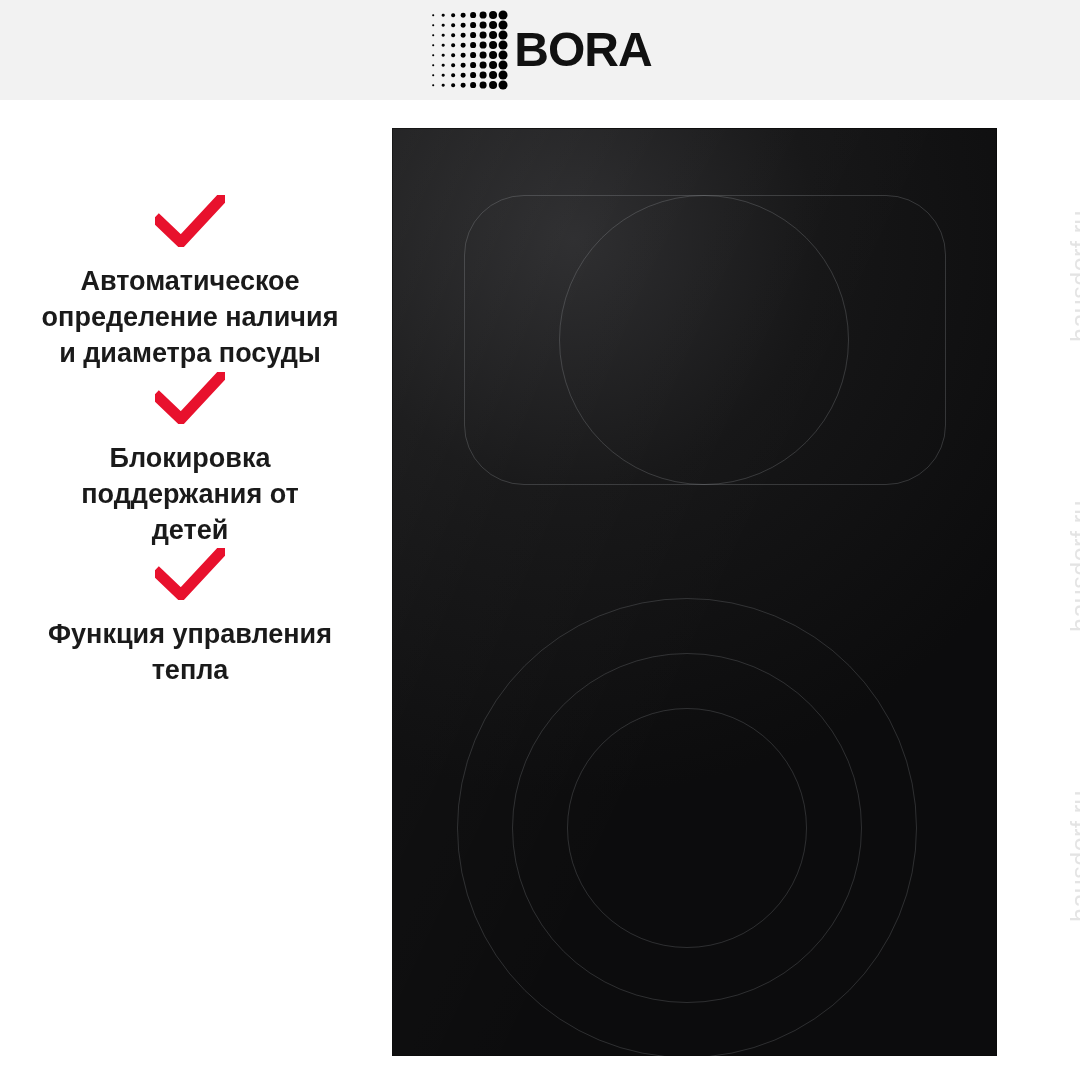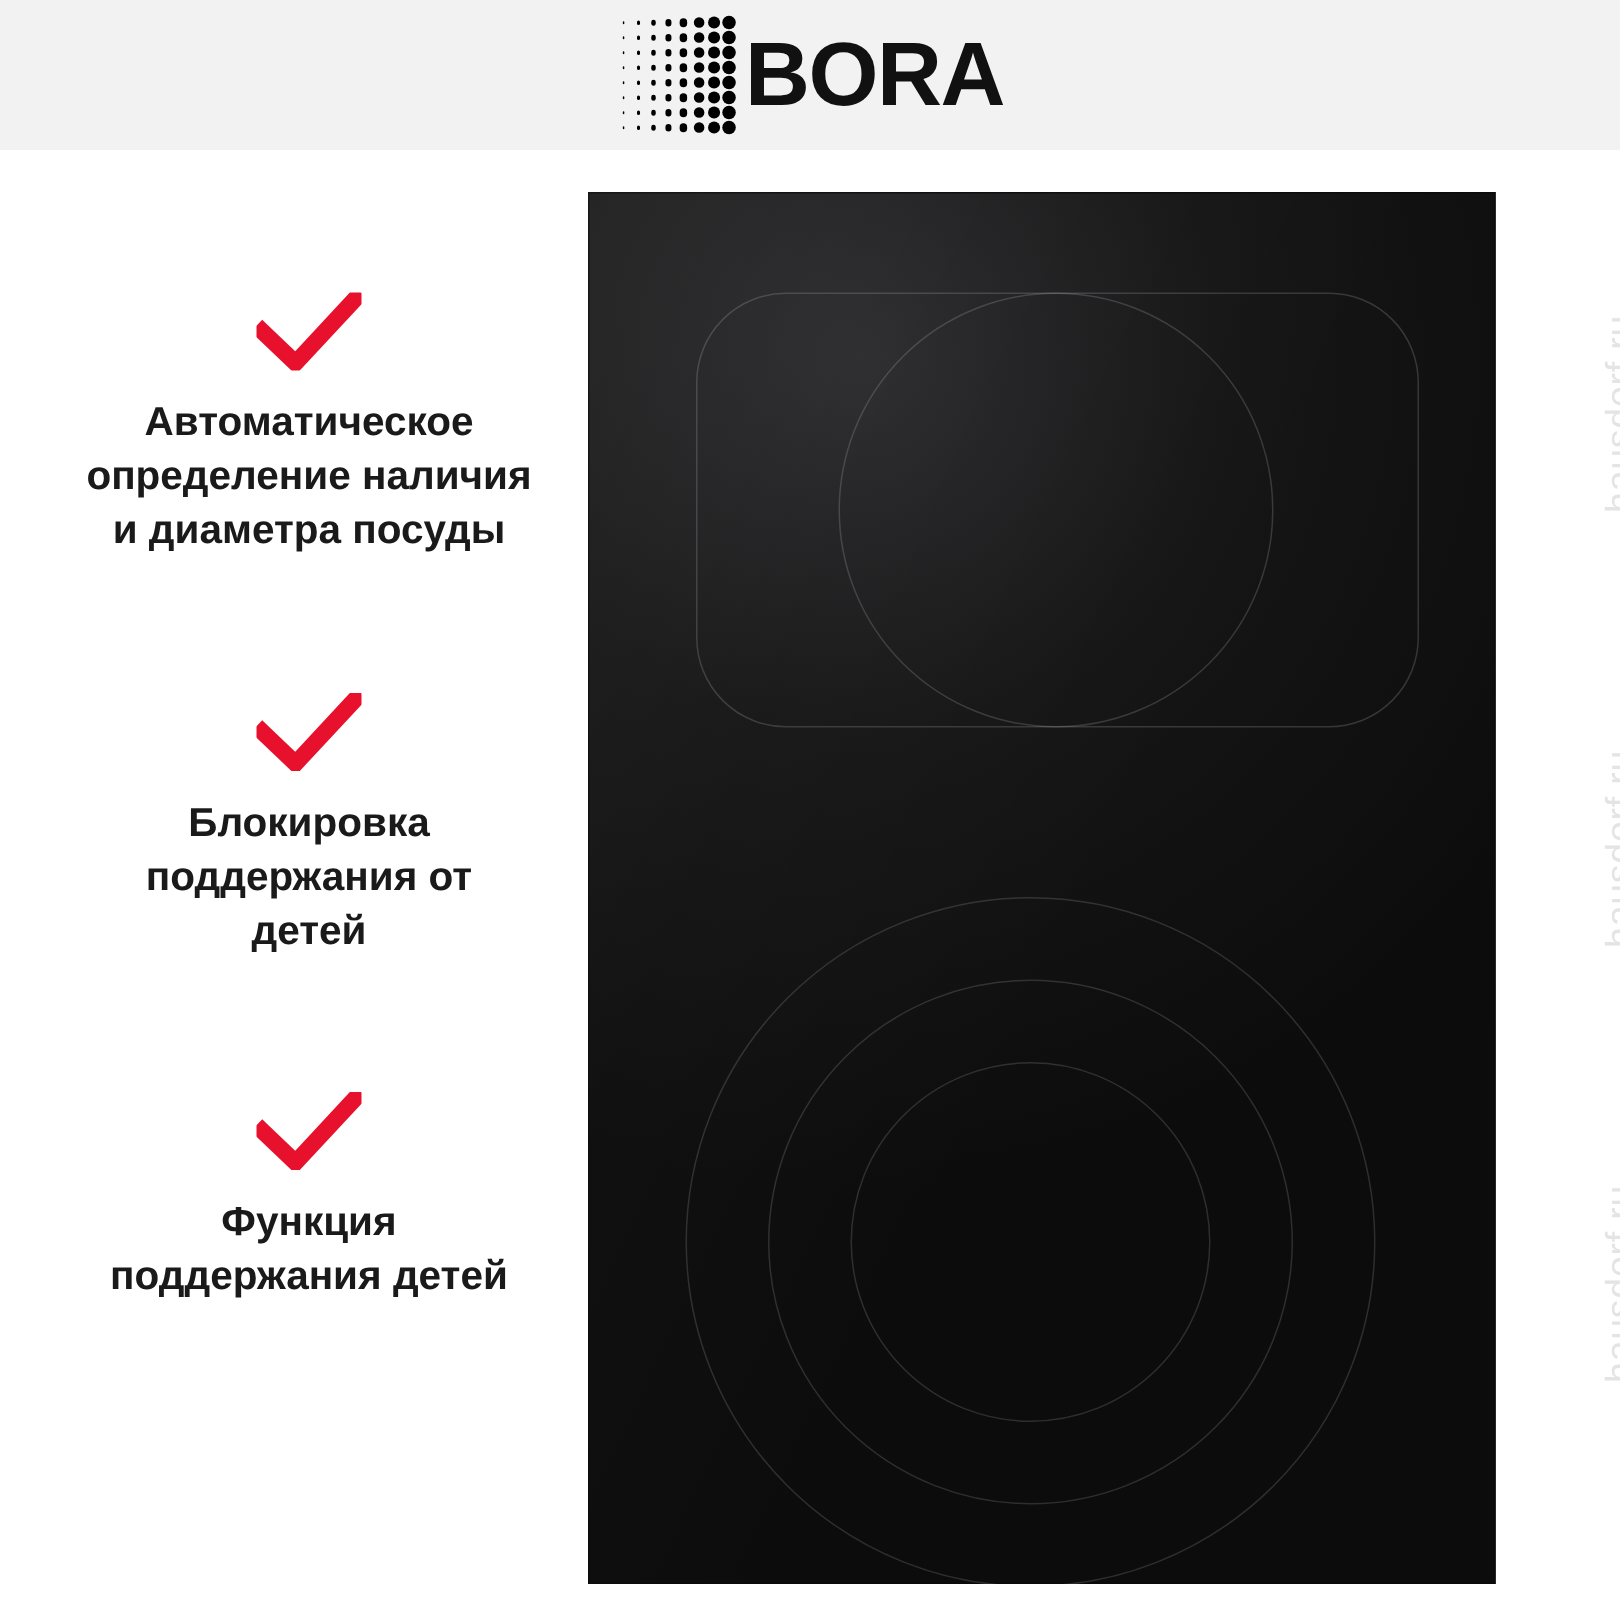--- a/index.html
+++ b/index.html
@@ -54,36 +54,35 @@
     content: "";
     position: absolute;
     left: 50%;
     top: 50%;
     transform: translate(-50%, -50%);
     border-radius: 50%;
     background: #000;
   }
   .brand-word {
     font-family: "Liberation Sans", sans-serif;
-    font-size: 60px;
+    font-size: 48px;
     font-weight: bold;
     letter-spacing: -1px;
     color: #111111;
     line-height: 1;
   }
 
   
   .features {
     position: absolute;
-    left: 36px;
+    left: 20px;
     top: 195px;
     width: 340px;
     display: flex;
     flex-direction: column;
-    gap: 90px;
   }
   .feature {
     display: flex;
     flex-direction: column;
     align-items: center;
     text-align: center;
   }
   .check-icon {
     width: 70px;
     height: 52px;
@@ -409,21 +408,21 @@
       <svg class="check-icon" viewBox="0 0 70 52">
         <path d="M4 26 L26 47 L66 4" fill="none" stroke="#e8112d" stroke-width="11" stroke-linecap="square" stroke-linejoin="miter"></path>
       </svg>
       <div class="feature-text">Блокировка поддержания от детей</div>
     </div>
 
     <div class="feature">
       <svg class="check-icon" viewBox="0 0 70 52">
         <path d="M4 26 L26 47 L66 4" fill="none" stroke="#e8112d" stroke-width="11" stroke-linecap="square" stroke-linejoin="miter"></path>
       </svg>
-      <div class="feature-text">Функция поддержания детей</div>
+      <div class="feature-text">Функция управления тепла</div>
     </div>
 
   </div>
 
   <div class="hob">
     <div class="zone-flex"></div>
     <div class="zone-flex-circle"></div>
     <div class="ring ring-outer"></div>
     <div class="ring ring-mid"></div>
     <div class="ring ring-inner"></div>

